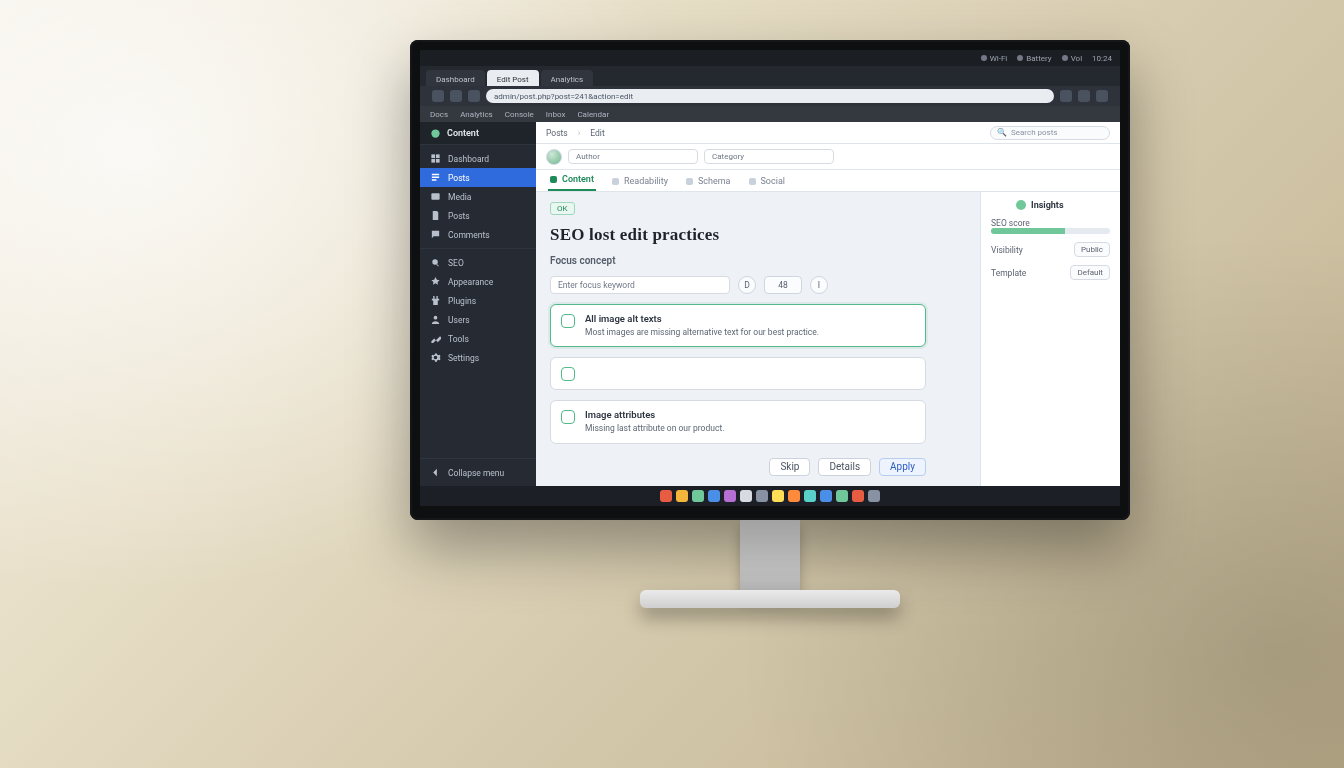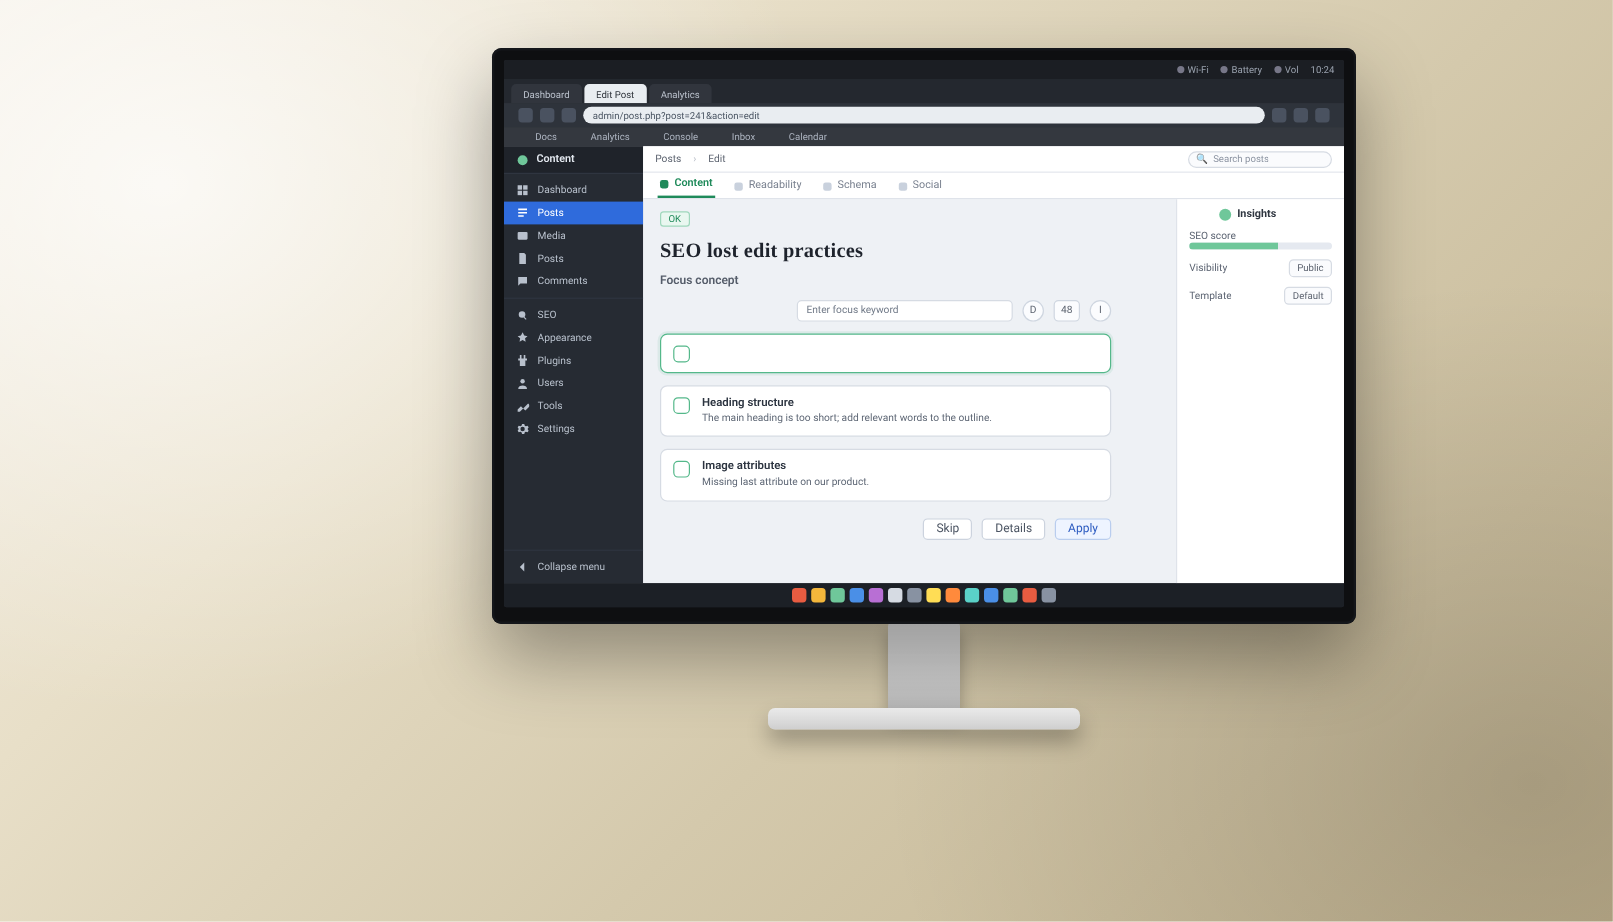--- a/index.html
+++ b/index.html
@@ -92,21 +92,21 @@
     flex: 1; height: 14px;
     background: #e9edf1; border-radius: 7px;
     font-size: 8px; color: #4a5563;
     display: flex; align-items: center; padding: 0 8px;
   }
   .chrome-icon { width: 12px; height: 12px; border-radius: 3px; background: #4a5260; }
 
   .bookmarks {
     height: 16px;
     background: #34383f;
-    display: flex; align-items: center; gap: 28px; padding: 0 26px;
+    display: flex; align-items: center; gap: 12px; padding: 0 10px;
     font-size: 8px; color: #aeb5c1;
   }
 
   
   .app {
     flex: 1; display: flex; background: #f3f5f8; color: #2a2f38;
     min-height: 0;
   }
 
   
@@ -196,32 +196,32 @@
   }
 
   .page-title {
     font-family: Georgia, 'Times New Roman', serif;
     font-size: 17px; font-weight: 700; color: #1e232c;
     letter-spacing: 0.2px;
   }
 
   .subtitle { font-size: 10px; color: #555d6a; font-weight: 600; }
 
-  .keyword-row { display: flex; align-items: center; gap: 8px; justify-content: flex-end; }
+  .keyword-row { display: flex; align-items: center; gap: 8px; }
   .keyword-input {
     flex: 0 1 180px; height: 18px; border: 1px solid #d6dbe3; border-radius: 4px;
     font-size: 8.5px; color: #717a88; padding: 0 7px; display: flex; align-items: center;
     background: #fff;
   }
   .kmetric {
     width: 18px; height: 18px; border-radius: 50%;
     border: 1px solid #cfd6e0; display: flex; align-items: center; justify-content: center;
     font-size: 8.5px; color: #5d6470; background: #fbfcfe;
   }
-  .kmetric.square { border-radius: 4px; width: 22px;}
+  .kmetric.square { border-radius: 4px; width: 38px;}
 
   .seo-card {
     border: 1px solid #d6dbe3; border-radius: 6px;
     background: #fff; padding: 8px 10px;
     display: flex; gap: 10px;
   }
   .seo-card.focus {
     border: 1.5px solid #54b88a;
     box-shadow: 0 0 0 2px rgba(84,184,138,0.12);
   }
@@ -462,20 +462,29 @@
         <div class="app-topbar">
           <span data-bind="topbar.crumbs.0">Posts</span>
           <span class="crumb-sep">›</span>
           <span data-bind="topbar.crumbs.1">Edit</span>
           <div class="search-pill">
             <span>🔍</span>
             <span data-bind="topbar.search_placeholder">Search posts</span>
           </div>
         </div>
 
+        <div class="tool-row">
+          <span class="avatar"></span>
+          <div class="pill-input">
+              <span data-bind="toolrow.author_field">Author</span>
+            </div>
+          <div class="pill-input">
+              <span data-bind="toolrow.category_field">Category</span>
+            </div>
+        </div>
 
         <div class="context-tabs">
           <div class="ctx-tab active">
               <span class="ctx-ind"></span>
               <span data-bind="context_tabs.0.label">Content</span>
             </div>
           <div class="ctx-tab">
               <span class="ctx-ind"></span>
               <span data-bind="context_tabs.1.label">Readability</span>
             </div>
@@ -502,28 +511,28 @@
               <div class="keyword-input">
                 <span data-bind="editor.keyword_placeholder">Enter focus keyword</span>
               </div>
               <div class="kmetric" data-bind="editor.metrics.difficulty">D</div>
               <div class="kmetric square" data-bind="editor.metrics.volume">48</div>
               <div class="kmetric" data-bind="editor.metrics.intent">I</div>
             </div>
 
             <div class="seo-card focus">
               <span class="seo-bullet"></span>
+              <div class="content">
+                <div class="item-title" data-bind="editor.items.0.title">All image alt texts</div>
+                <div class="item-desc" data-bind="editor.items.0.desc">Most images are missing alternative text for our best practice.</div>
+              </div>
             </div>
 
             <div class="seo-card">
               <span class="seo-bullet"></span>
-              <div class="content">
-                <div class="item-title" data-bind="editor.items.1.title">Heading structure</div>
-                <div class="item-desc" data-bind="editor.items.1.desc">The main heading is too short; add relevant words to the outline.</div>
-              </div>
             </div>
 
             <div class="seo-card">
               <span class="seo-bullet"></span>
               <div class="content">
                 <div class="item-title" data-bind="editor.items.2.title">Image attributes</div>
                 <div class="item-desc" data-bind="editor.items.2.desc">Missing last attribute on our product.</div>
               </div>
             </div>
 

